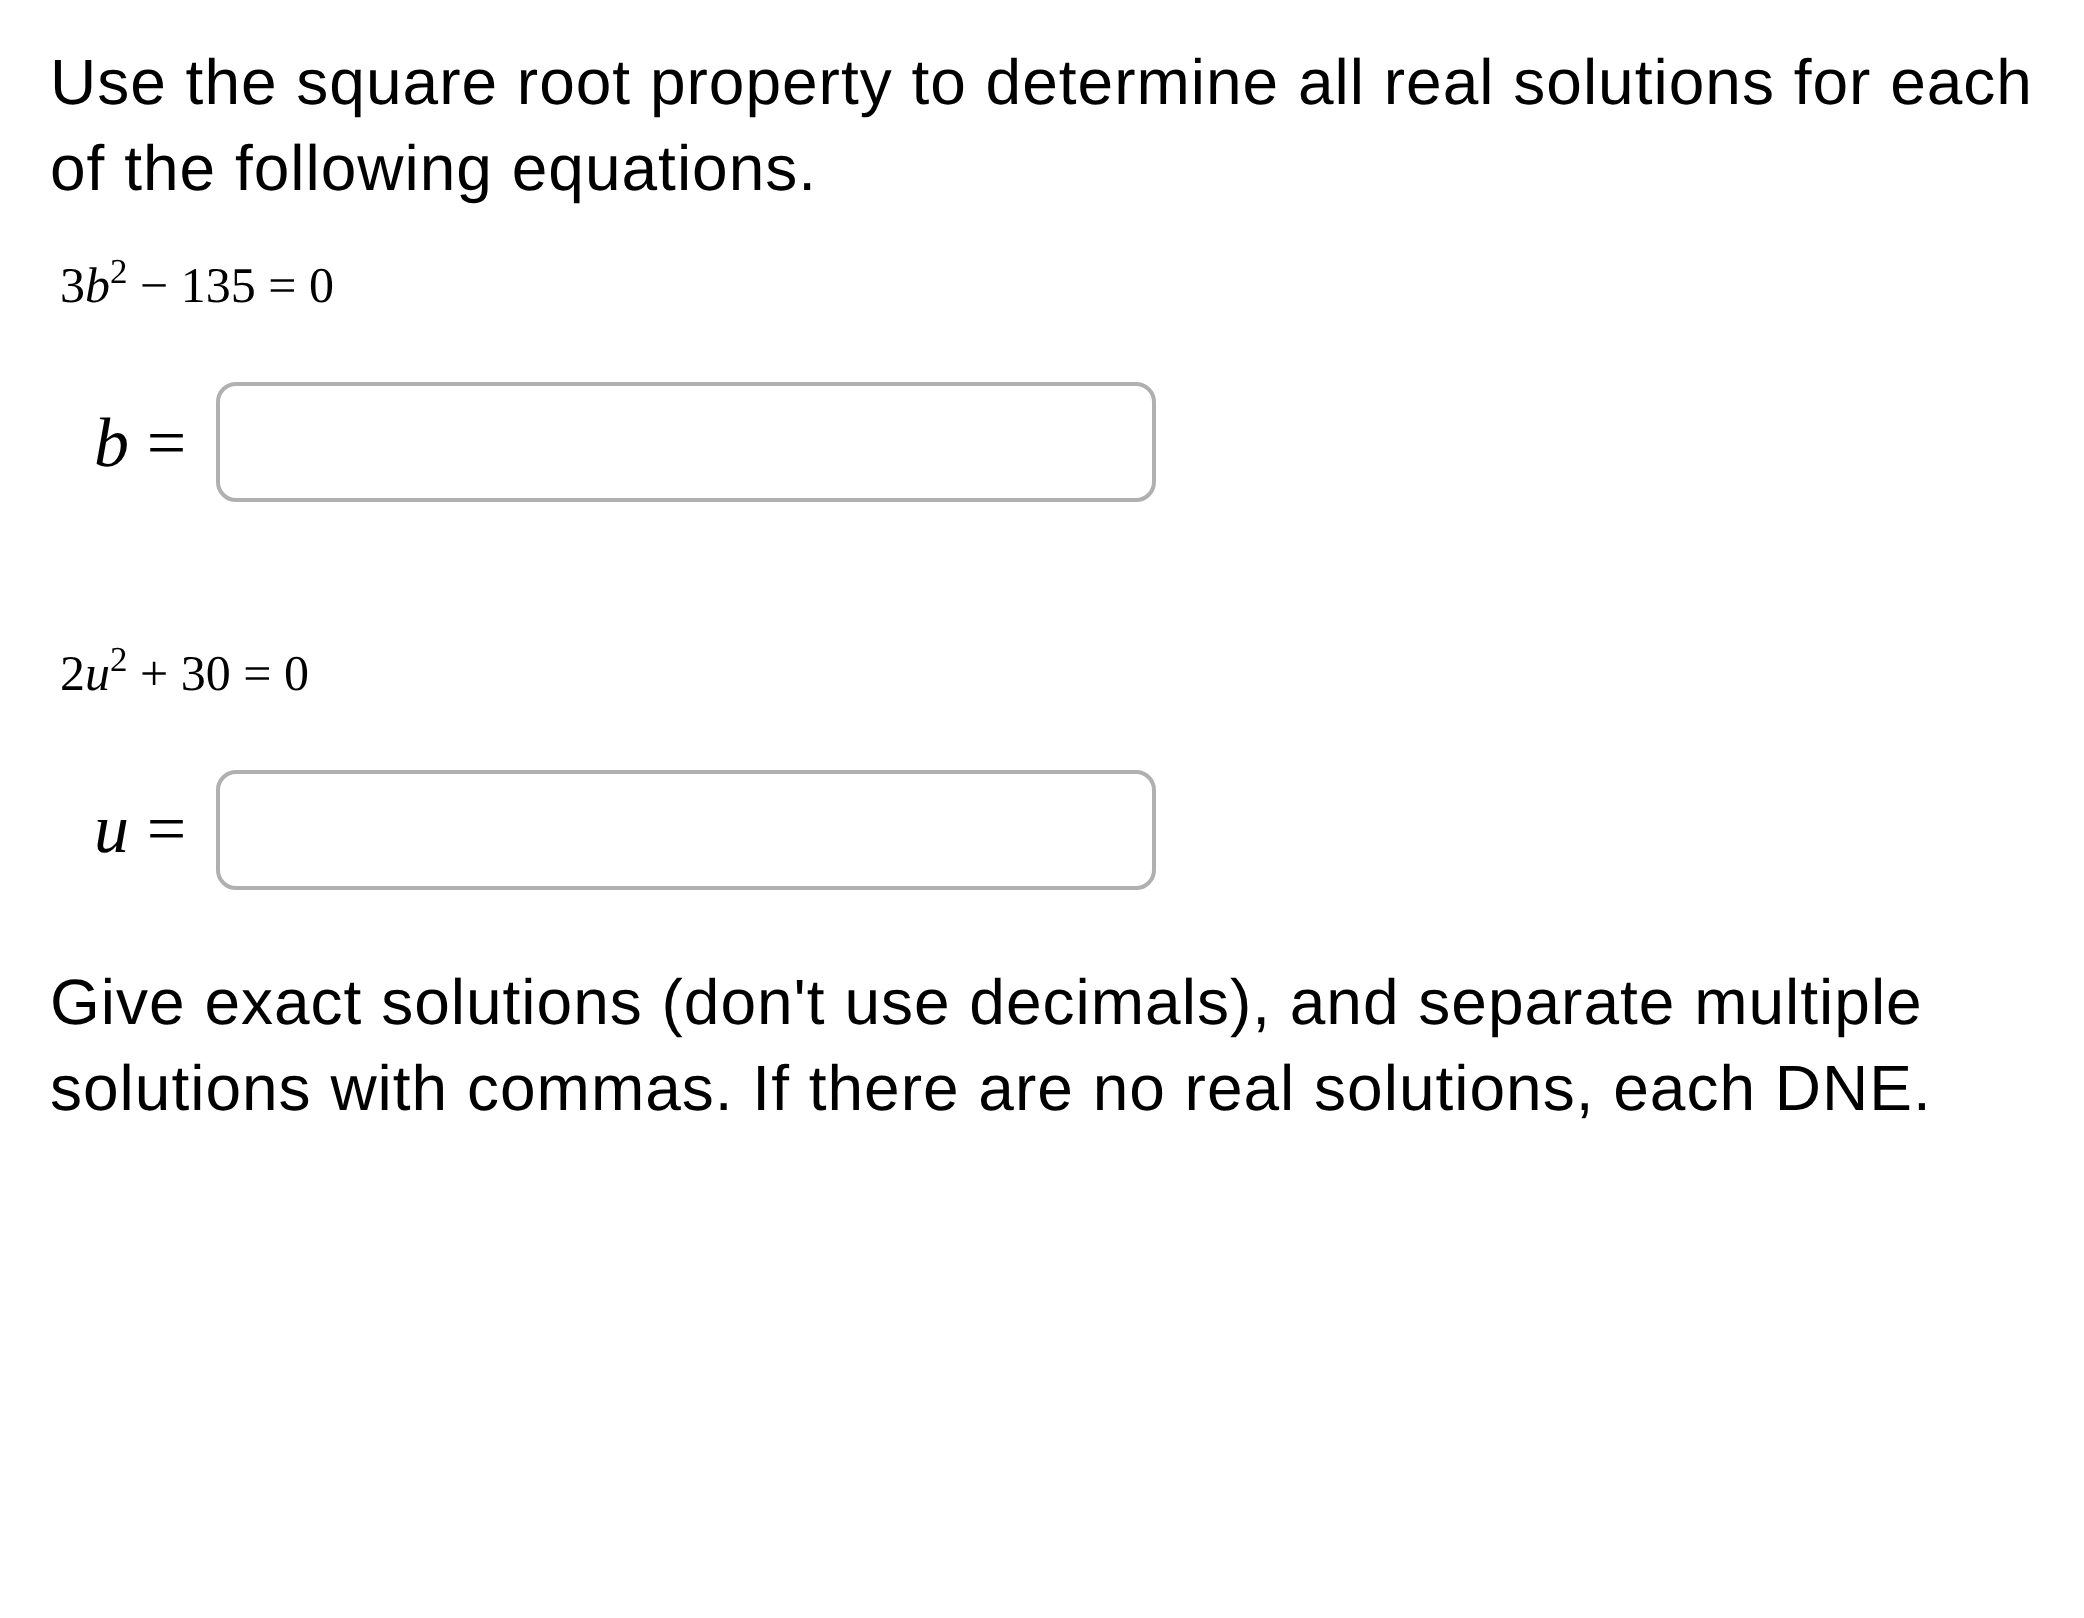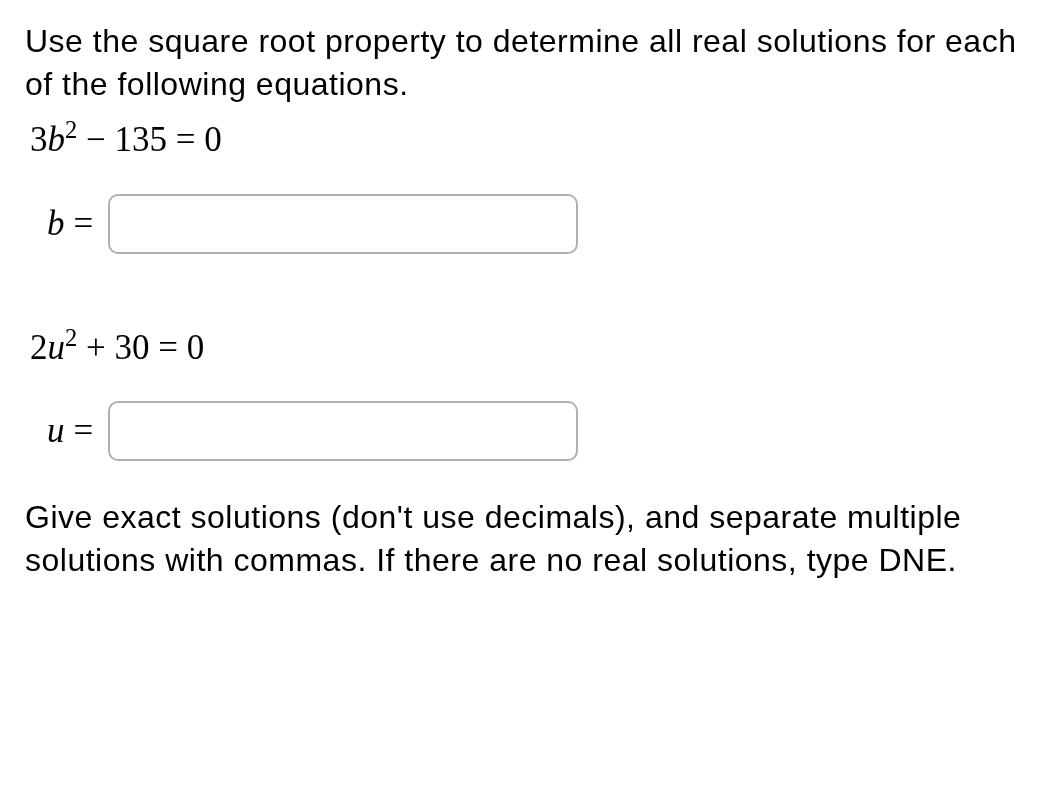--- a/index.html
+++ b/index.html
@@ -8,27 +8,27 @@
     body {
       font-family: -apple-system, BlinkMacSystemFont, 'Segoe UI', Arial, sans-serif;
       font-size: 32px;
       padding: 20px 25px;
       margin: 0;
       width: 1042px;
       color: #000;
       line-height: 1.35;
     }
     .instruction {
-      margin-bottom: 10px;
+      margin-bottom: 21px;
       font-family: 'Segoe UI', 'Trebuchet MS', sans-serif;
       letter-spacing: 0.5px;
     }
     .math-equation {
       font-family: 'Cambria Math', 'Times New Roman', serif;
-      font-size: 35px;
+      font-size: 25px;
       margin-bottom: 30px;
       margin-left: 5px;
     }
     .math-equation sup {
       font-size: 0.7em;
       vertical-align: super;
       line-height: 0;
     }
     .answer-row {
       display: flex;
@@ -95,13 +95,13 @@
 </div>
 
 <div class="answer-row last">
   <span>
     <span class="var-label">u</span>
     <span class="equals"> =</span>
   </span>
   <input type="text" class="answer-input" style="">
 </div>
 
-<div class="footer-note">Give exact solutions (don't use decimals), and separate multiple solutions with commas. If there are no real solutions, type DNE.</div>
+<div class="footer-note">Give exact solutions (don't use decimals), and separate multiple solutions with commas. If there are no real solutions, each DNE.</div>
 
 </body></html>

